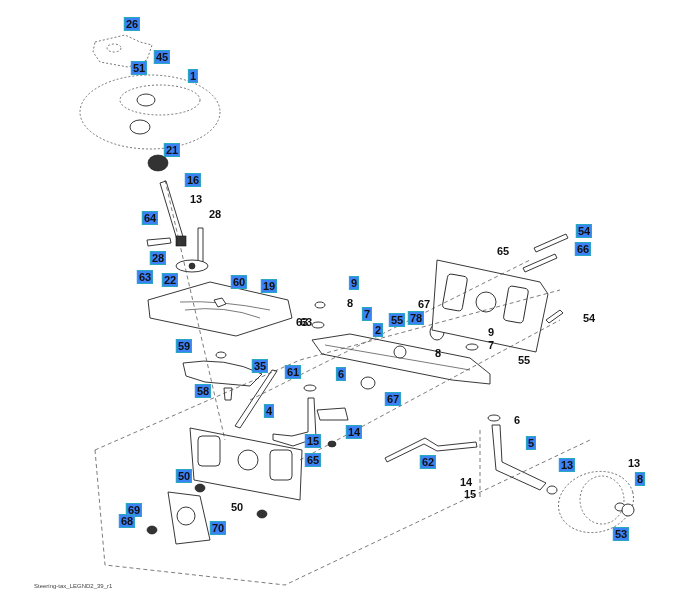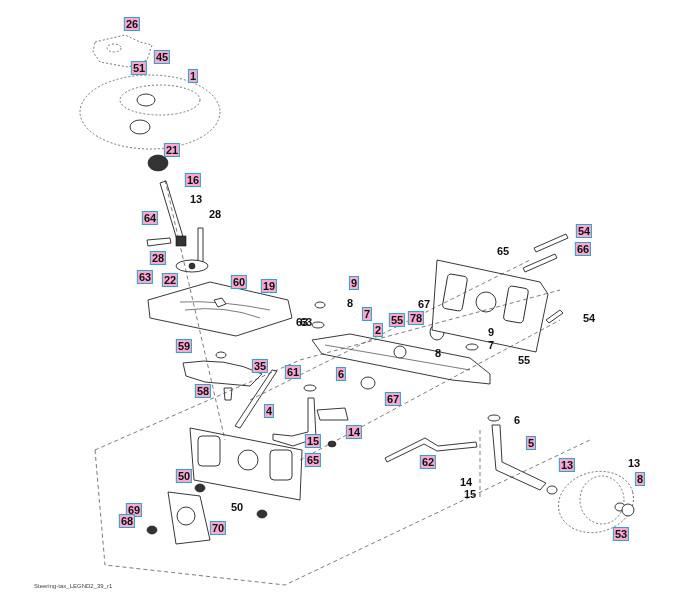--- a/index.html
+++ b/index.html
@@ -1,19 +1,19 @@
 <!DOCTYPE html>
 <html><head>
 <meta charset="utf-8">
 <style>
   html,body{margin:0;padding:0;background:#ffffff;}
   body{width:688px;height:600px;position:relative;overflow:hidden;font-family:"Liberation Sans",sans-serif;}
   #stage{position:absolute;left:0;top:0;width:688px;height:600px;}
   .callout{position:absolute;font-family:"Liberation Sans",sans-serif;font-weight:bold;font-size:11px;line-height:12px;color:#111;white-space:nowrap;transform:translate(-50%,-50%);}
-  .callout.boxed{background:#f9a8d4;border:1.5px solid #2aa8c0;padding:0 1px;}
+  .callout.boxed{background:#3b82f6;border:1.5px solid #2aa8c0;padding:0 1px;}
   .caption{position:absolute;left:34px;top:583px;font-size:6px;color:#444;font-family:"Liberation Sans",sans-serif;}
   svg .part{fill:#fff;stroke:#222;stroke-width:0.9;}
   svg .dash{fill:none;stroke:#444;stroke-width:0.7;stroke-dasharray:4 3;}
   svg .lead{fill:none;stroke:#222;stroke-width:0.6;}
   svg .ghost{fill:none;stroke:#555;stroke-width:0.8;stroke-dasharray:2 2;}
   svg .dark{fill:#333;stroke:#111;stroke-width:0.6;}
 </style>
 </head>
 <body>
 

